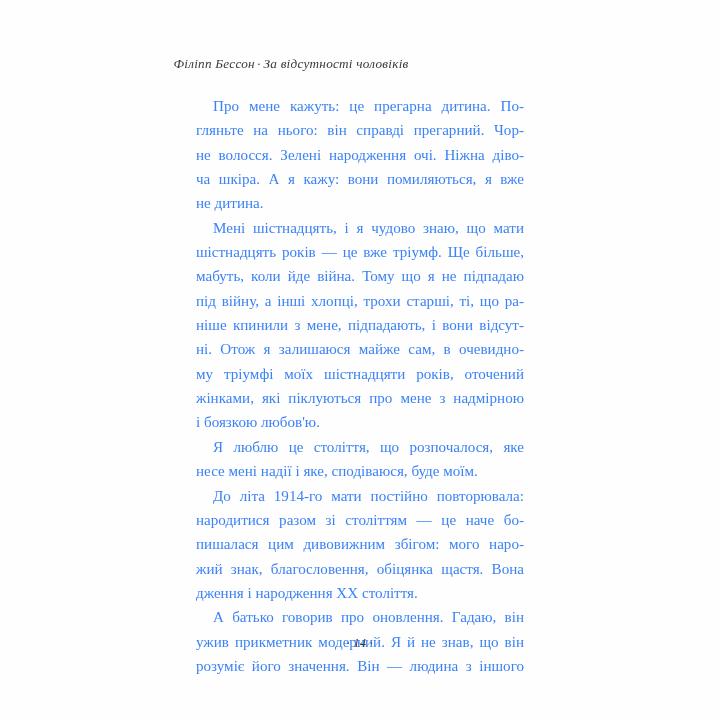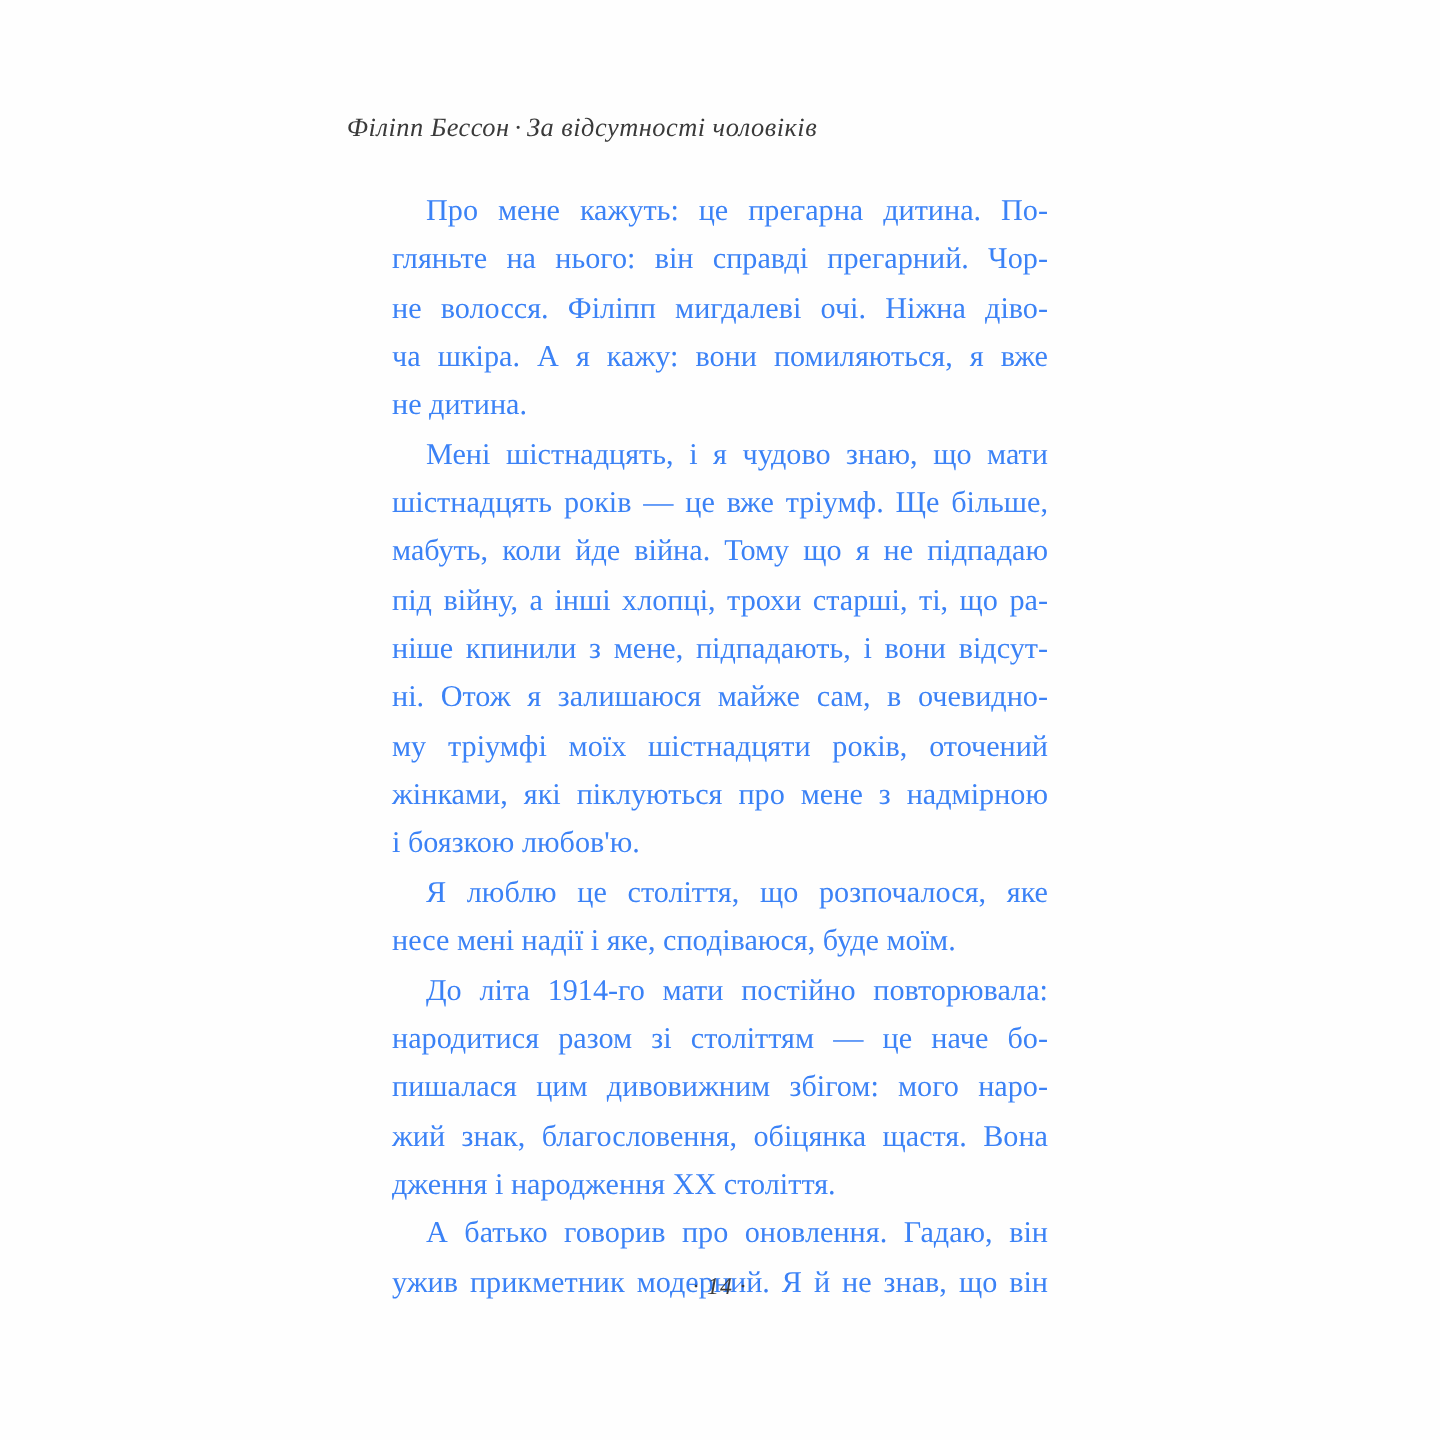--- a/index.html
+++ b/index.html
@@ -110,21 +110,21 @@
 
   <div class="running-head">
     <span>Філіпп Бессон</span><span class="sep">·</span><span>За відсутності чоловіків</span>
   </div>
 
   <div class="textblock">
 
     <p class="para">
       <span class="ln indent"><span style="word-spacing: 3.445px;">Про мене кажуть: це прегарна дитина. По-</span></span>
       <span class="ln"><span style="word-spacing: 2.935px; font-family: Liberation Serif, serif;">гляньте на нього: він справді прегарний. Чор-</span></span>
-      <span class="ln"><span style="word-spacing: 3.477px;">не волосся. Філіпп мигдалеві очі. Ніжна діво-</span></span>
+      <span class="ln"><span style="word-spacing: 3.477px;">не волосся. Зелені народження очі. Ніжна діво-</span></span>
       <span class="ln"><span style="word-spacing: 2.578px;">ча шкіра. А я кажу: вони помиляються, я вже</span></span>
       <span class="ln last"><span>не дитина.</span></span>
     </p>
 
     <p class="para">
       <span class="ln indent"><span style="word-spacing: 1.578px;">Мені шістнадцять, і я чудово знаю, що мати</span></span>
       <span class="ln"><span style="word-spacing: -0.542px;">шістнадцять років — це вже тріумф. Ще більше,</span></span>
       <span class="ln"><span style="word-spacing: 0.998px;">мабуть, коли йде війна. Тому що я не підпадаю</span></span>
       <span class="ln"><span style="word-spacing: -0.089px;">під війну, а інші хлопці, трохи старші, ті, що ра-</span></span>
       <span class="ln"><span style="word-spacing: -0.096px;">ніше кпинили з мене, підпадають, і вони відсут-</span></span>
@@ -143,20 +143,21 @@
       <span class="ln indent"><span style="word-spacing: 1.684px;">До літа 1914-го мати постійно повторювала:</span></span>
       <span class="ln"><span style="word-spacing: 3.357px;">народитися разом зі століттям — це наче бо-</span></span>
       <span class="ln"><span style="word-spacing: 2.266px;">пишалася цим дивовижним збігом: мого наро-</span></span>
       <span class="ln"><span style="word-spacing: 0.766px;">жий знак, благословення, обіцянка щастя. Вона</span></span>
       <span class="ln last"><span>дження і народження XX століття.</span></span>
     </p>
 
     <p class="para">
       <span class="ln indent"><span style="word-spacing: 1.648px;">А батько говорив про оновлення. Гадаю, він</span></span>
       <span class="ln"><span style="word-spacing: -0.111px;">ужив прикметник модерний. Я й не знав, що він</span></span>
+      <span class="ln"><span style="word-spacing: 1.156px;">розуміє його значення. Він — людина з іншого</span></span>
     </p>
 
   </div>
 
   <div class="folio">
     <span class="dot">·</span><span>14</span><span class="dot">·</span>
   </div>
 
 </div>
 

